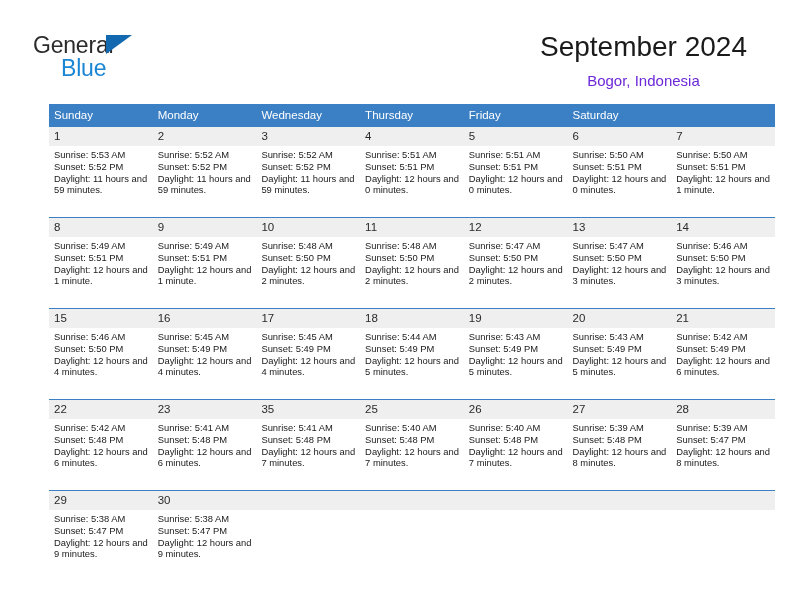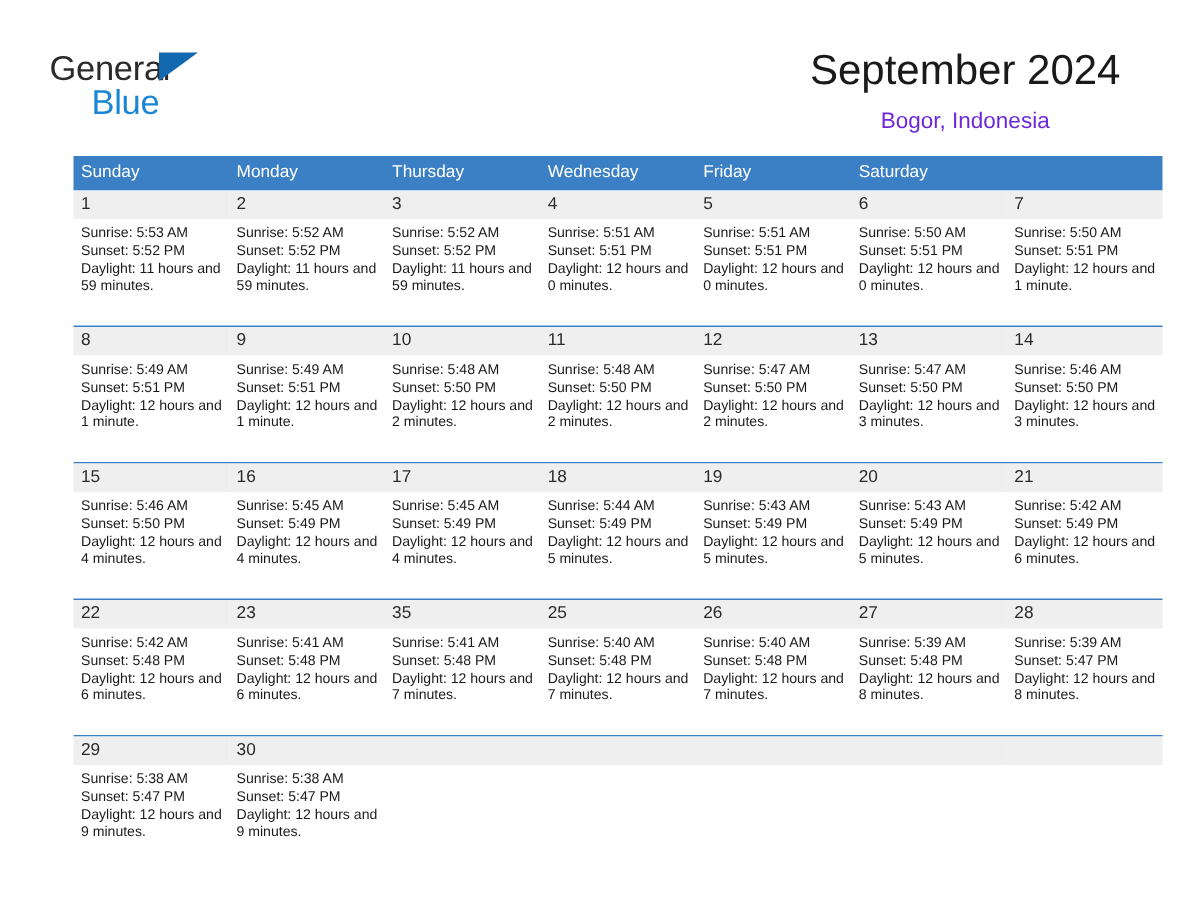--- a/index.html
+++ b/index.html
@@ -157,22 +157,22 @@
       <div class="cal-title">September 2024</div>
       <div class="cal-subtitle">Bogor, Indonesia</div>
     </div>
 
   </div>
 
   <div class="calendar">
     <div class="weekday-row" id="weekday-row">
         <div class="weekday-cell">Sunday</div>
         <div class="weekday-cell">Monday</div>
+        <div class="weekday-cell">Wednesday</div>
         <div class="weekday-cell">Thursday</div>
-        <div class="weekday-cell">Wednesday</div>
         <div class="weekday-cell">Friday</div>
         <div class="weekday-cell">Saturday</div>
       </div>
     <div id="weeks-container">
         <div class="week-row first">
           <div class="day-cell">
             <div class="day-number">1</div>
             <div class="day-body">
               <div>Sunrise: 5:53 AM</div>
               <div>Sunset: 5:52 PM</div>

